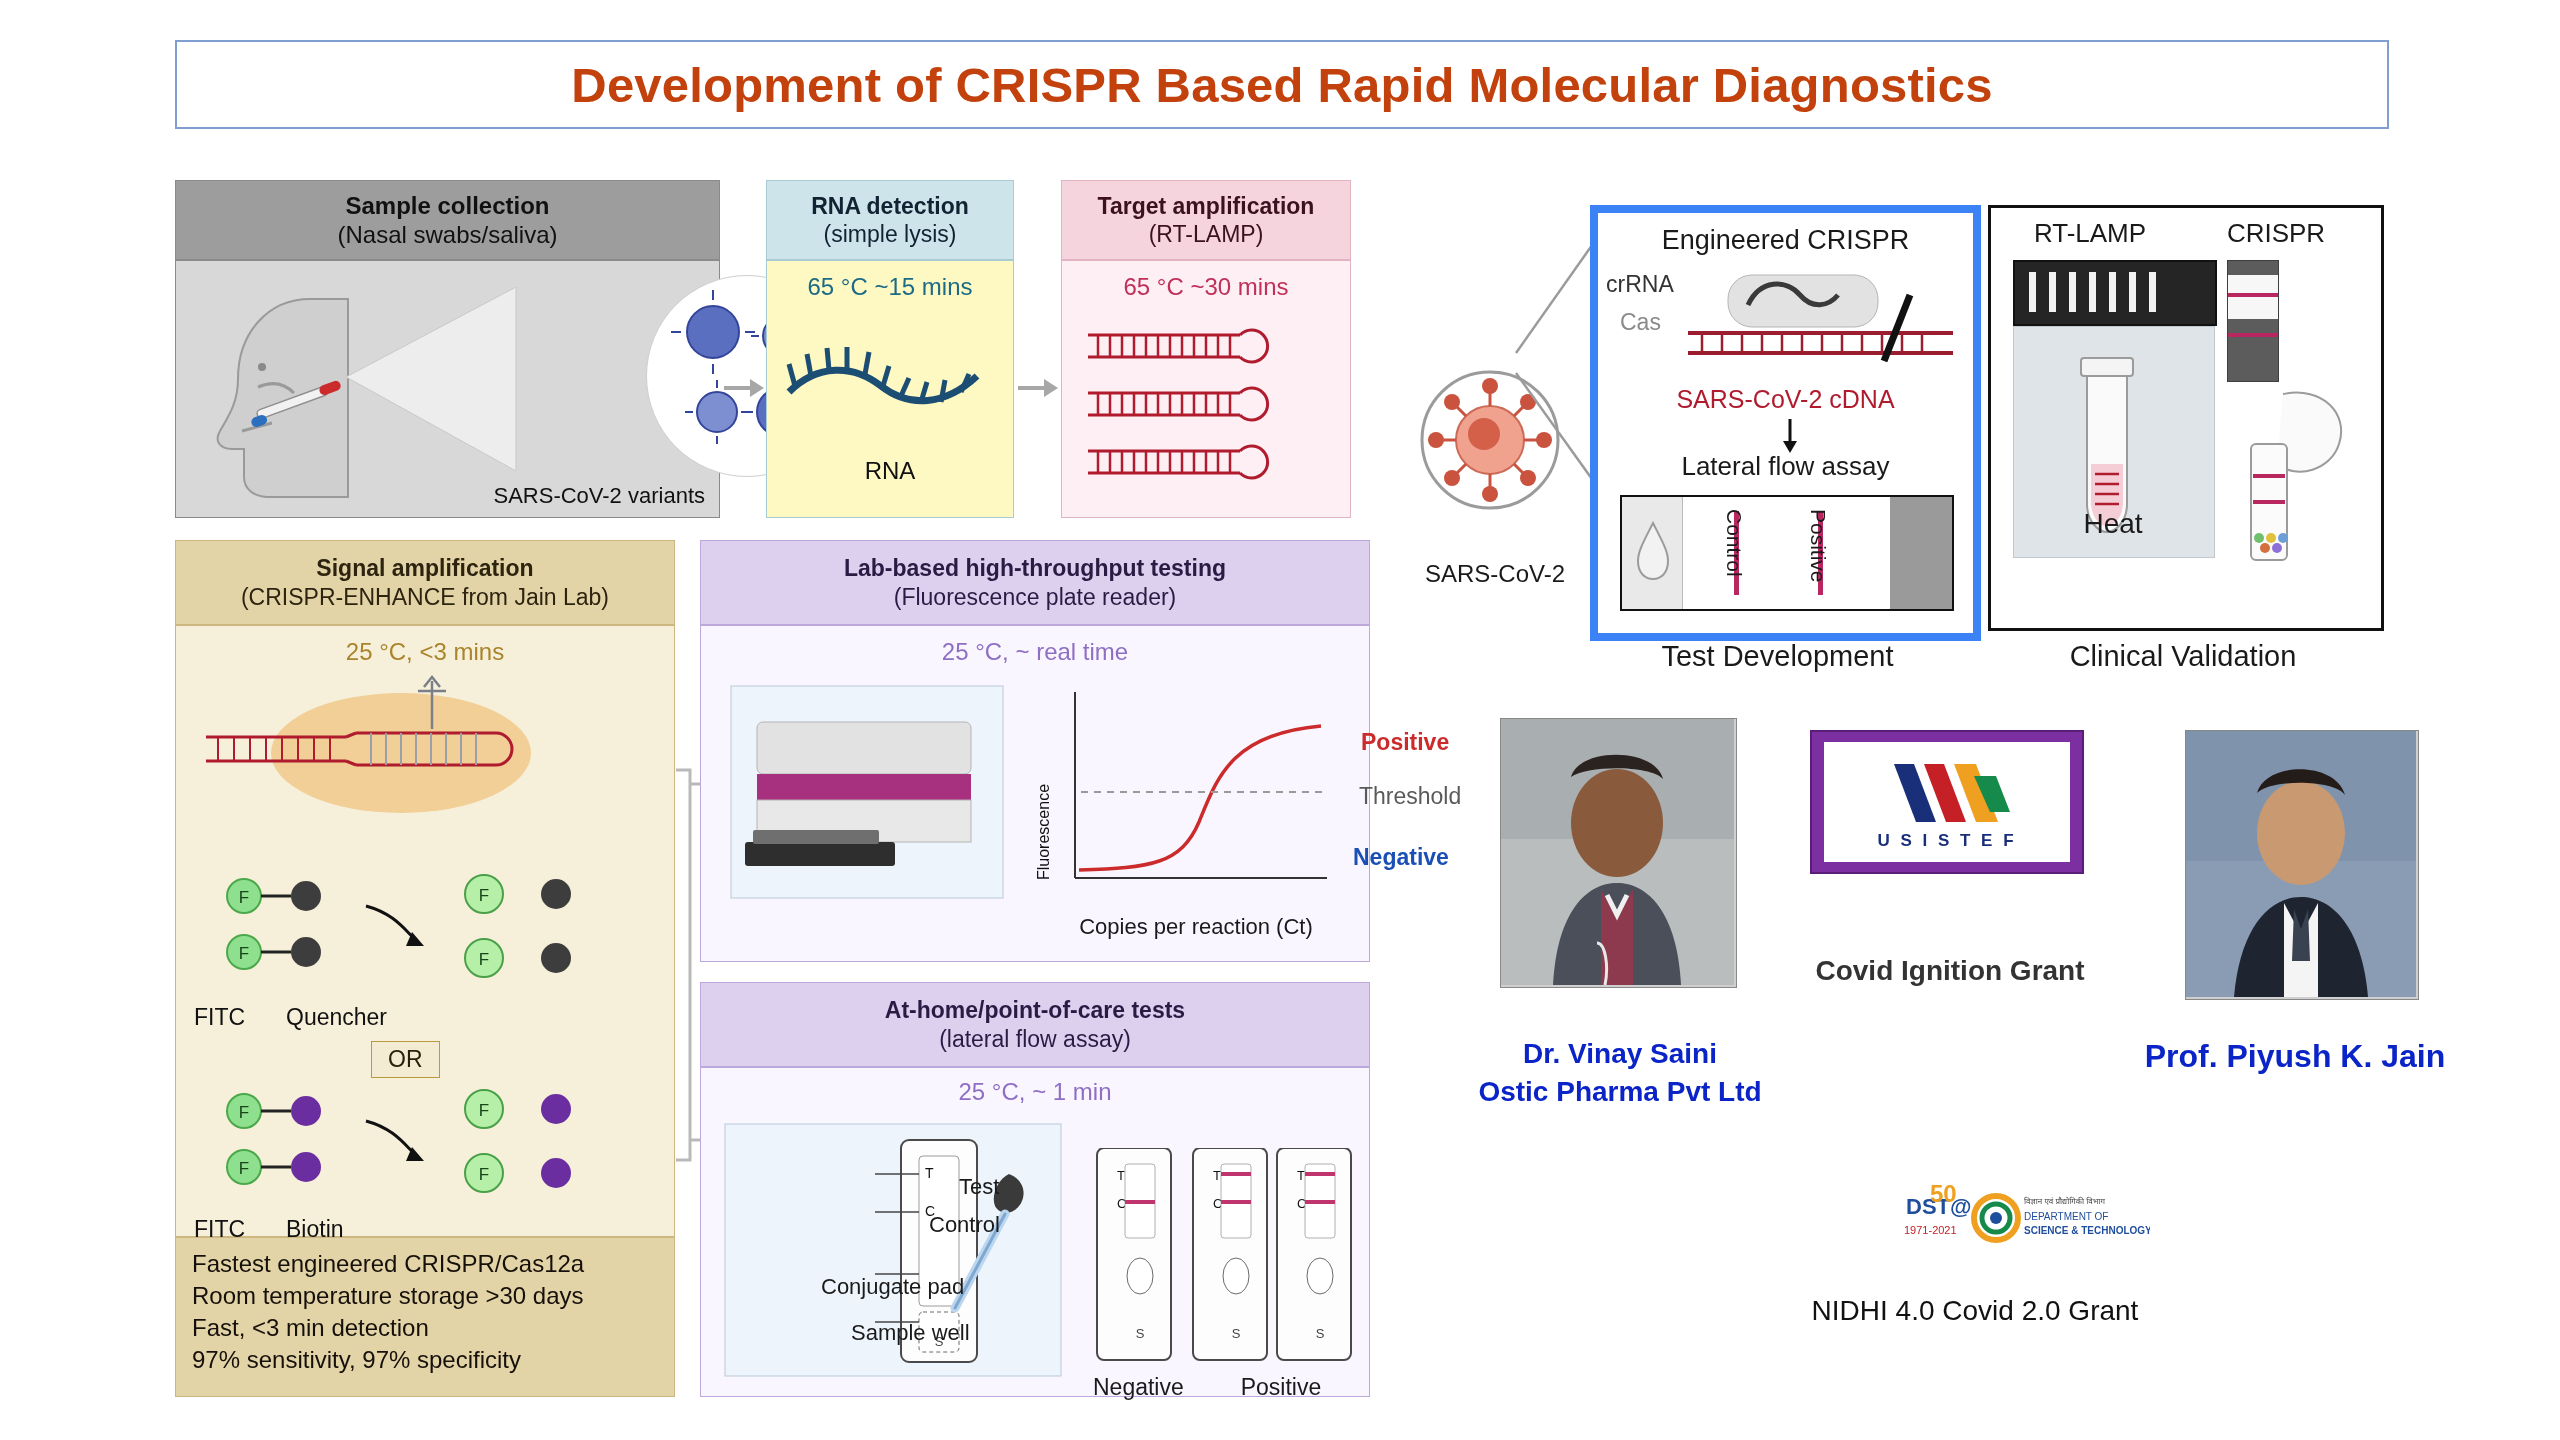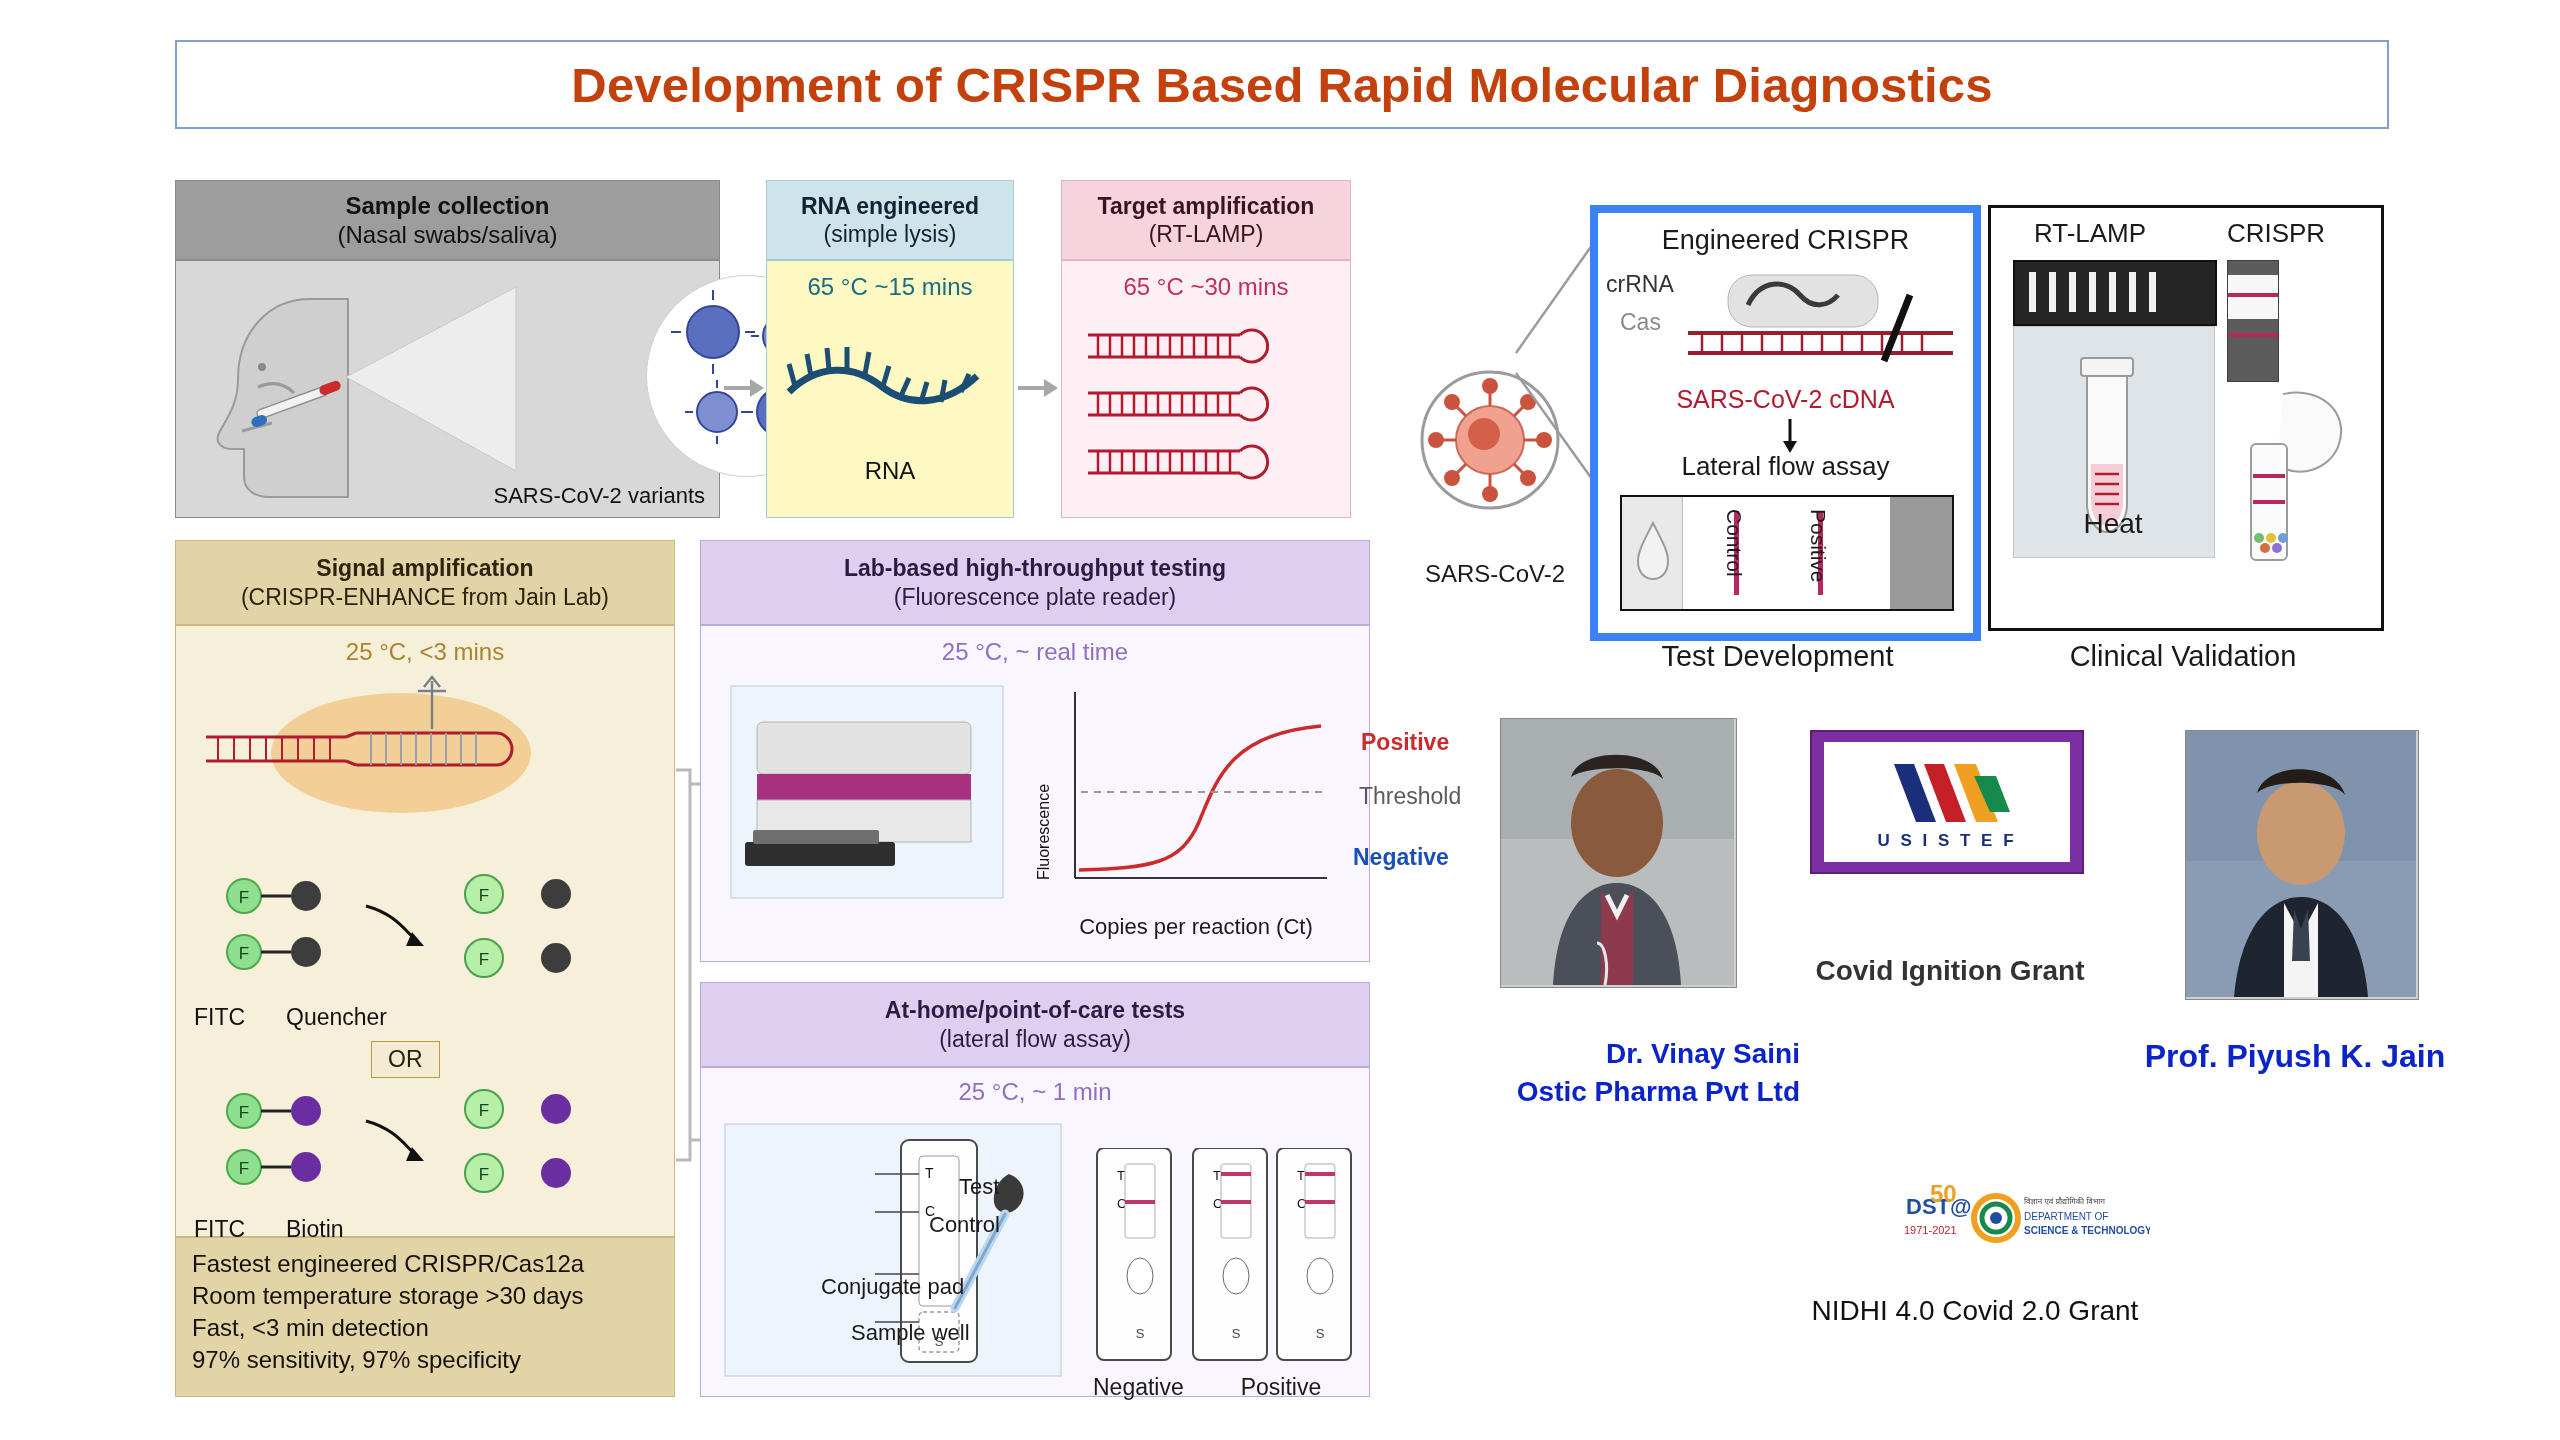--- a/index.html
+++ b/index.html
@@ -138,21 +138,21 @@
   #test-dev-caption{left:1590px;top:640px;width:375px;text-align:center;font-size:29px;}
   #clinical-caption{left:1988px;top:640px;width:390px;text-align:center;font-size:29px;}
   #sars-label{left:1400px;top:560px;width:190px;text-align:center;font-size:24px;}
   
   .photo{border:1px solid #888;background:#cfcfcf;}
   #photo-saini{left:1500px;top:718px;width:235px;height:268px;}
   #photo-jain{left:2185px;top:730px;width:232px;height:268px;}
   #usistef-logo{left:1810px;top:730px;width:270px;height:140px;background:#7b2fa0;border:2px solid #5b1d78;}
   #usistef-inner{position:absolute;left:12px;top:10px;right:12px;bottom:10px;background:#fff;}
   #grant-covid{left:1760px;top:955px;width:380px;text-align:center;font-size:28px;font-weight:bold;color:#333;}
-  #name-saini{left:1440px;top:1035px;width:360px;text-align:right;font-size:28px;font-weight:bold;color:#0a24c8;line-height:1.35;}
+  #name-saini{left:1440px;top:1035px;width:360px;text-align:center;font-size:28px;font-weight:bold;color:#0a24c8;line-height:1.35;}
   #name-jain{left:2060px;top:1035px;width:470px;text-align:center;font-size:32px;font-weight:bold;color:#0a24c8;line-height:1.35;}
   #dst-logo{left:1900px;top:1180px;width:250px;height:85px;}
   #grant-nidhi{left:1760px;top:1295px;width:430px;text-align:center;font-size:28px;color:#111;}
 </style>
 </head>
 <body>
 
 <div class="abs" id="title-bar">
   <div id="title-text">Development of CRISPR Based Rapid Molecular Diagnostics</div>
 </div>
@@ -210,21 +210,21 @@
   </div>
   <div id="sample-collection-caption">SARS-CoV-2 variants</div>
 </div>
 
 <svg class="abs arrow-right" style="left:724px;top:375px;" width="42" height="26">
   <path d="M0 13 L28 13" stroke="#a7a7a7" stroke-width="4"></path>
   <path d="M26 4 L40 13 L26 22 Z" fill="#a7a7a7"></path>
 </svg>
 
 <div class="abs panel hdr" id="rna-extraction-header">
-  <div class="l1">RNA engineered</div>
+  <div class="l1">RNA detection</div>
   <div class="l2">(simple lysis)</div>
 </div>
 <div class="abs body-box" id="rna-extraction-body">
   <div id="rna-extraction-cond" class="cond">65 °C ~15 mins</div>
   <svg class="abs" style="left:14px;top:75px;" width="220" height="90">
     <path d="M8 56 C36 28 72 28 100 50 C128 72 164 70 196 40" fill="none" stroke="#1c4e74" stroke-width="7"></path>
     <g stroke="#1c4e74" stroke-width="5">
       <line x1="14" y1="50" x2="8" y2="28"></line>
       <line x1="30" y1="40" x2="26" y2="18"></line>
       <line x1="48" y1="34" x2="46" y2="12"></line>

